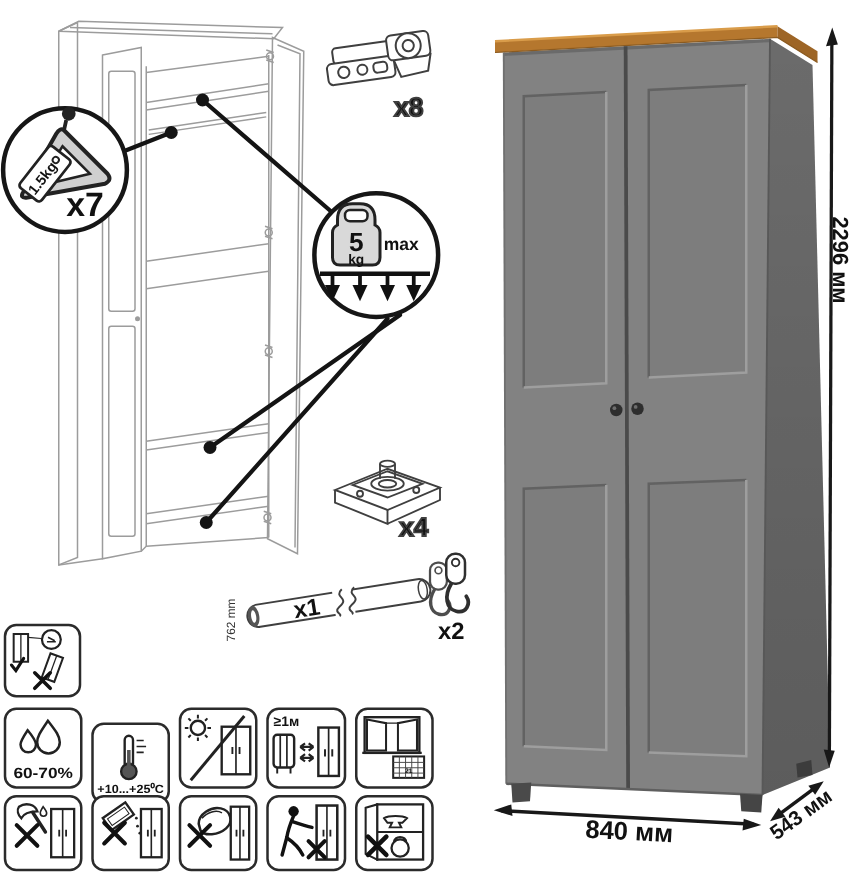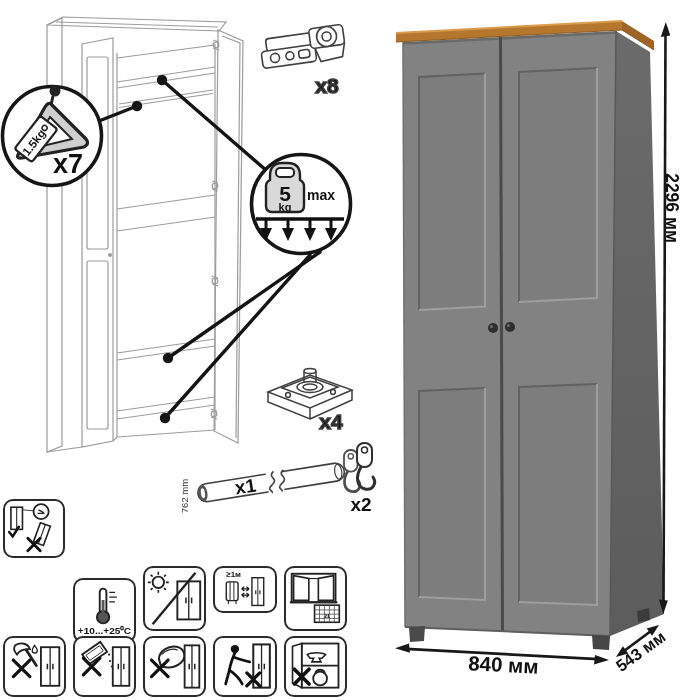--- a/index.html
+++ b/index.html
@@ -256,20 +256,29 @@
     <path d="M35,14 h8 M36,10 l6,3" stroke="#222" stroke-width="1.5" fill="none"></path>
     <path d="M18,10 L30,11" stroke="#222" stroke-width="1" fill="none"></path>
     <g transform="rotate(20 40 40)">
       <rect x="33" y="26" width="12" height="23" fill="#fff" stroke="#222" stroke-width="1.8"></rect>
       <path d="M39,26 V49" stroke="#222" stroke-width="1.2" fill="none"></path>
     </g>
     <path d="M24,42 l14,14 M38,42 l-14,14" stroke="#111" stroke-width="3.2" fill="none" stroke-linecap="round"></path>
   </svg>
 </div>
 
+<div class="tile" style="left:3px;top:566px;width:63px;height:65px;">
+  <svg viewBox="0 0 62 62">
+    <g fill="#fff" stroke="#222" stroke-width="2.1">
+      <path d="M18,16 c-4,6 -6,9 -6,12 a6.5,6.5 0 0 0 13,0 c0,-3 -2,-6 -7,-12 z"></path>
+      <path d="M35,8 c-6,9 -9,13 -9,18 a9.5,9.5 0 0 0 19,0 c0,-5 -3,-9 -10,-18 z"></path>
+    </g>
+    <text class="lbl" x="31" y="56" font-size="12.5" text-anchor="middle" textLength="50" lengthAdjust="spacingAndGlyphs">60-70%</text>
+  </svg>
+</div>
 
 <div class="tile" style="left:73px;top:566px;width:63px;height:65px;margin-top:12px;">
   <svg viewBox="0 0 62 62">
     <rect x="26" y="8" width="7" height="27" rx="3.5" fill="#fff" stroke="#222" stroke-width="2"></rect>
     <circle cx="29.5" cy="38" r="6.5" fill="#555" stroke="#222" stroke-width="2"></circle>
     <path d="M29.5,20 V36" stroke="#555" stroke-width="3" fill="none"></path>
     <path d="M36,12 h6 M36,17 h8 M36,22 h6" stroke="#222" stroke-width="1.4" fill="none"></path>
     <text class="lbl" x="31" y="56" font-size="10" text-anchor="middle" textLength="56" lengthAdjust="spacingAndGlyphs">+10...+25⁰C</text>
   </svg>
 </div>
@@ -282,21 +291,21 @@
     </g>
     <g fill="#fff" stroke="#222" stroke-width="2">
       <rect x="34" y="13" width="24" height="40"></rect>
           <path d="M46,13 V53" stroke-width="1.4"></path>
       <path d="M43,30 v6 M49,30 v6" stroke-width="1.6"></path>
     </g>
     <path d="M53,4 L8,58" stroke="#222" stroke-width="2.5" fill="none"></path>
   </svg>
 </div>
 
-<div class="tile" style="left:213px;top:566px;width:64px;height:47px;">
+<div class="tile" style="left:213px;top:566px;width:64px;height:65px;">
   <svg viewBox="0 0 62 62">
     <text class="lbl" x="4" y="13" font-size="11.5">≥1м</text>
     <rect x="4" y="20" width="17" height="27" rx="3" fill="#fff" stroke="#222" stroke-width="2"></rect>
     <path d="M9.5,20 V47 M15,20 V47" stroke="#222" stroke-width="1.4" fill="none"></path>
     <path d="M7,47 v5 M18,47 v5" stroke="#222" stroke-width="1.6" fill="none"></path>
     <g stroke="#222" stroke-width="1.8" fill="none">
       <path d="M26,30 h11 M26,30 l4,-3 M26,30 l4,3 M37,30 l-4,-3 M37,30 l-4,3"></path>
       <path d="M26,39 h11 M26,39 l4,-3 M26,39 l4,3 M37,39 l-4,-3 M37,39 l-4,3"></path>
     </g>
     <g fill="#fff" stroke="#222" stroke-width="2">

